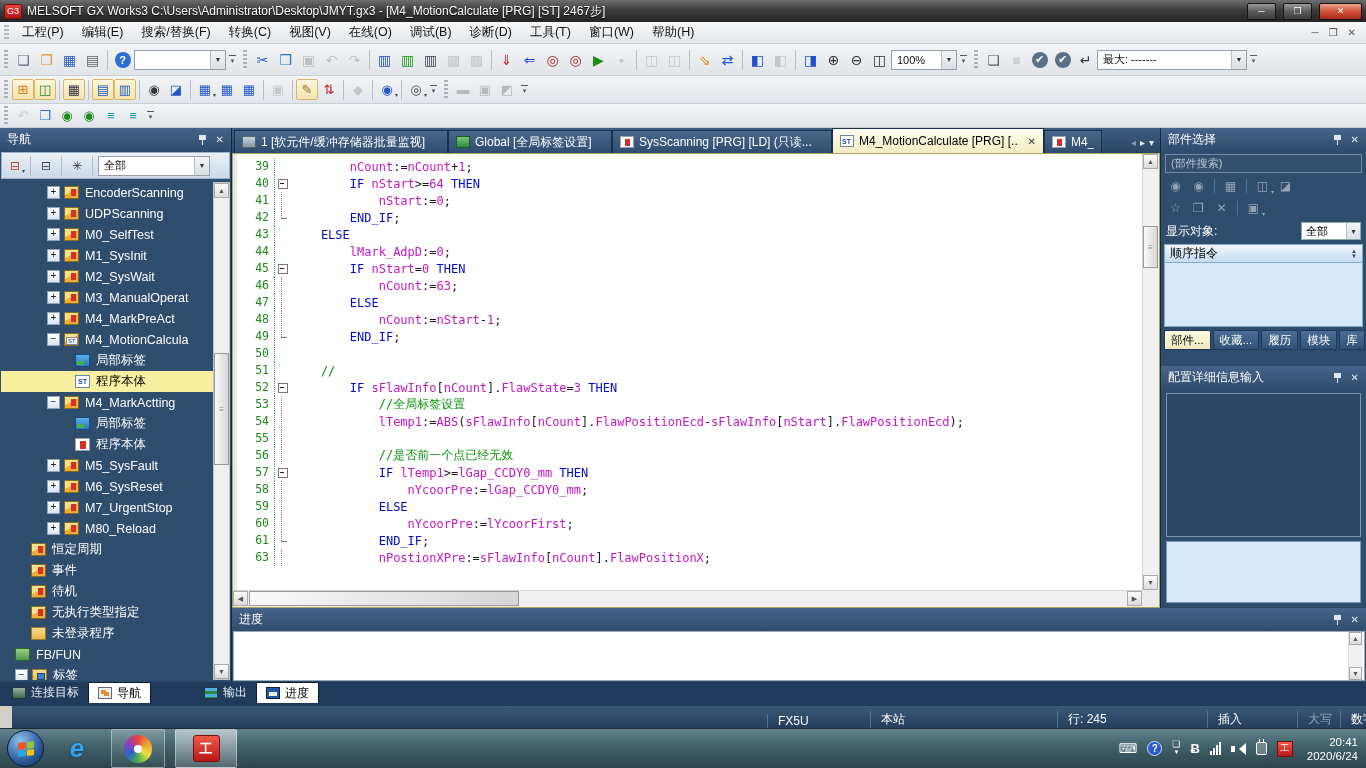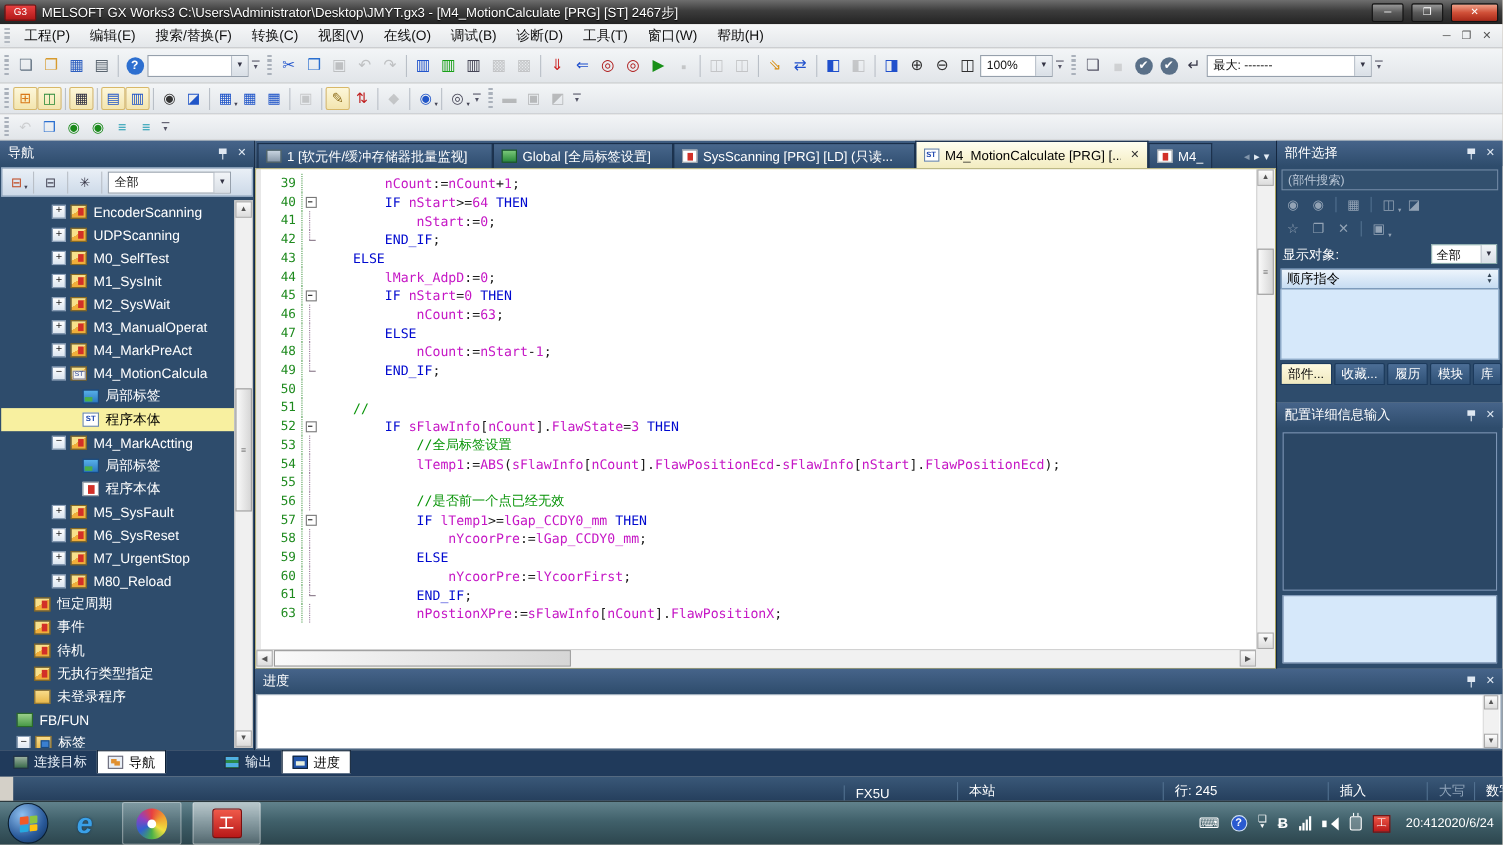--- a/index.html
+++ b/index.html
@@ -2,21 +2,21 @@
 <html><head>
 <meta charset="utf-8">
 <style>
   *{margin:0;padding:0;box-sizing:border-box}
   html,body{width:1366px;height:768px;overflow:hidden}
   body{font-family:"Liberation Sans","DejaVu Sans",sans-serif;font-size:12px;background:#d4d0c8;position:relative}
   #screen{position:absolute;left:0;top:0;width:1366px;height:768px}
 
   
   .titlebar{position:absolute;left:0;top:0;width:1366px;height:22px;background:linear-gradient(#6e6e6e,#3c3c3c 45%,#232323);display:flex;align-items:center;color:#fff;padding:0 4px;gap:5px}
-  .appicon{width:29px;height:15px;background:linear-gradient(#e84040,#b01818);border:1px solid #7a0e0e;border-radius:2px;color:#fff;font-size:9px;line-height:13px;text-align:center;flex:none}
+  .appicon{width:18px;height:15px;background:linear-gradient(#e84040,#b01818);border:1px solid #7a0e0e;border-radius:2px;color:#fff;font-size:9px;line-height:13px;text-align:center;flex:none}
   .wtitle{flex:1;white-space:nowrap;overflow:hidden;font-size:12px;text-shadow:0 1px 1px #000}
   .wbtn{width:29px;height:17px;border:1px solid #141414;border-radius:2px;background:linear-gradient(#9a9a9a,#5a5a5a 50%,#3c3c3c);color:#fff;display:flex;align-items:center;justify-content:center;font-size:9px;margin-left:2px}
   .wbtn.close{width:43px;background:linear-gradient(#f0a48c,#d05038 50%,#a82818)}
 
   
   .menubar{position:absolute;left:0;top:22px;width:1366px;height:22px;background:linear-gradient(#f6f7f8,#e4e7ea);border-bottom:1px solid #c6cad0;display:flex;align-items:center}
   .mgrip{width:5px;height:16px;margin:0 4px;background:repeating-linear-gradient(#b2b8c0 0 2px,transparent 2px 4px)}
   .mitem{padding:0 9px;height:100%;display:flex;align-items:center;color:#101010;font-size:12.5px}
   .mwin{margin-left:auto;display:flex;gap:10px;padding-right:10px;color:#555;font-size:10px}
 
@@ -170,21 +170,21 @@
   .tlang{display:flex;flex-direction:column;align-items:center;font-size:9px;line-height:7px;gap:1px}
   .sig{display:flex;align-items:flex-end;gap:1px;height:13px}
   .sig i{width:2px;background:#fff;display:block}
   .vol{display:flex;align-items:center}
   .vol .vb{width:4px;height:6px;background:#fff}
   .vol .vt{width:0;height:0;border:6px solid transparent;border-right:7px solid #fff;margin-left:-2px}
   .plug{width:11px;height:13px;border:1px solid #fff;border-radius:2px;position:relative;background:rgba(255,255,255,.25)}
   .plug::before{content:"";position:absolute;left:2px;top:-4px;width:1px;height:3px;background:#fff}
   .plug::after{content:"";position:absolute;right:2px;top:-4px;width:1px;height:3px;background:#fff}
   .gxtray{width:16px;height:16px;background:linear-gradient(#f05a4a,#b81818);border:1px solid #7a0e0e;color:#fff;font-size:9px;display:flex;align-items:center;justify-content:center}
-  .clock{display:flex;flex-direction:row;align-items:flex-end;font-size:11.5px;line-height:14px;padding-left:4px}
+  .clock{display:flex;flex-direction:column;align-items:flex-end;font-size:11.5px;line-height:14px;padding-left:4px}
 </style>
 </head>
 <body>
 
 <div id="screen">
 
   <div class="titlebar">
     <span class="appicon">G3</span>
     <span class="wtitle">MELSOFT GX Works3 C:\Users\Administrator\Desktop\JMYT.gx3 - [M4_MotionCalculate [PRG] [ST] 2467步]</span>
     <span class="wbtn">─</span>

